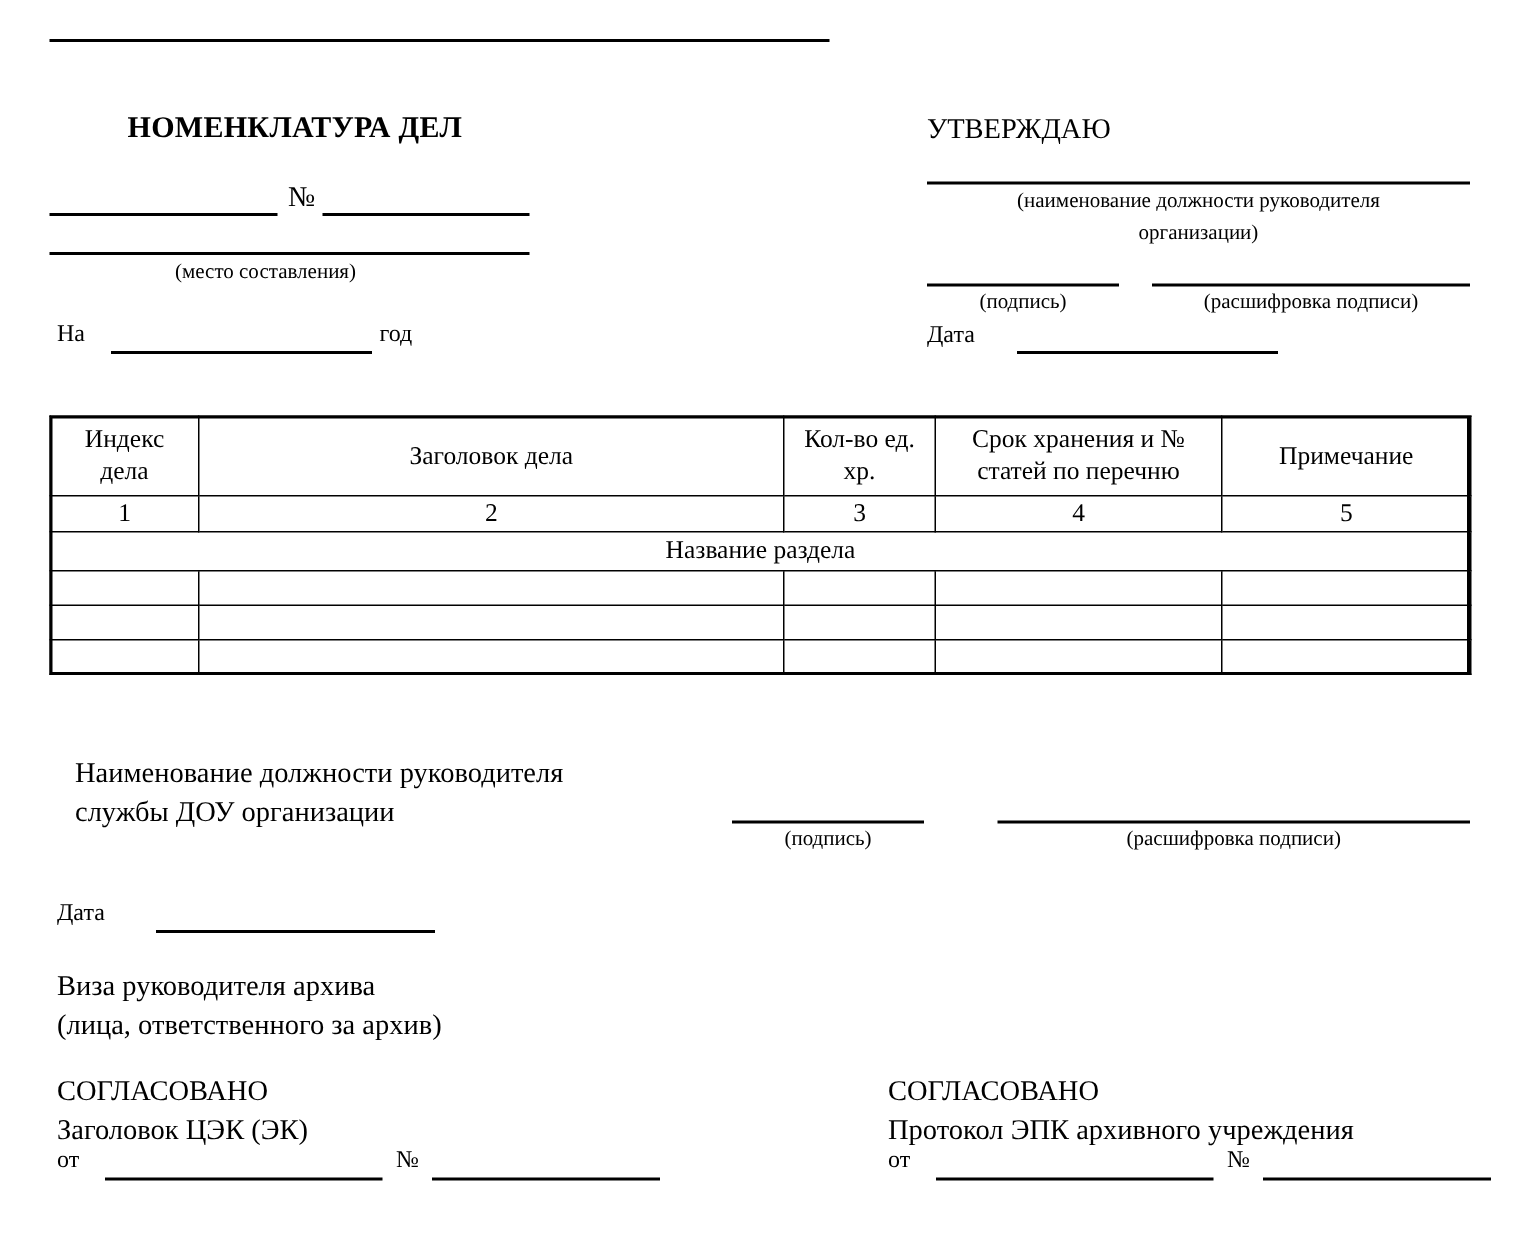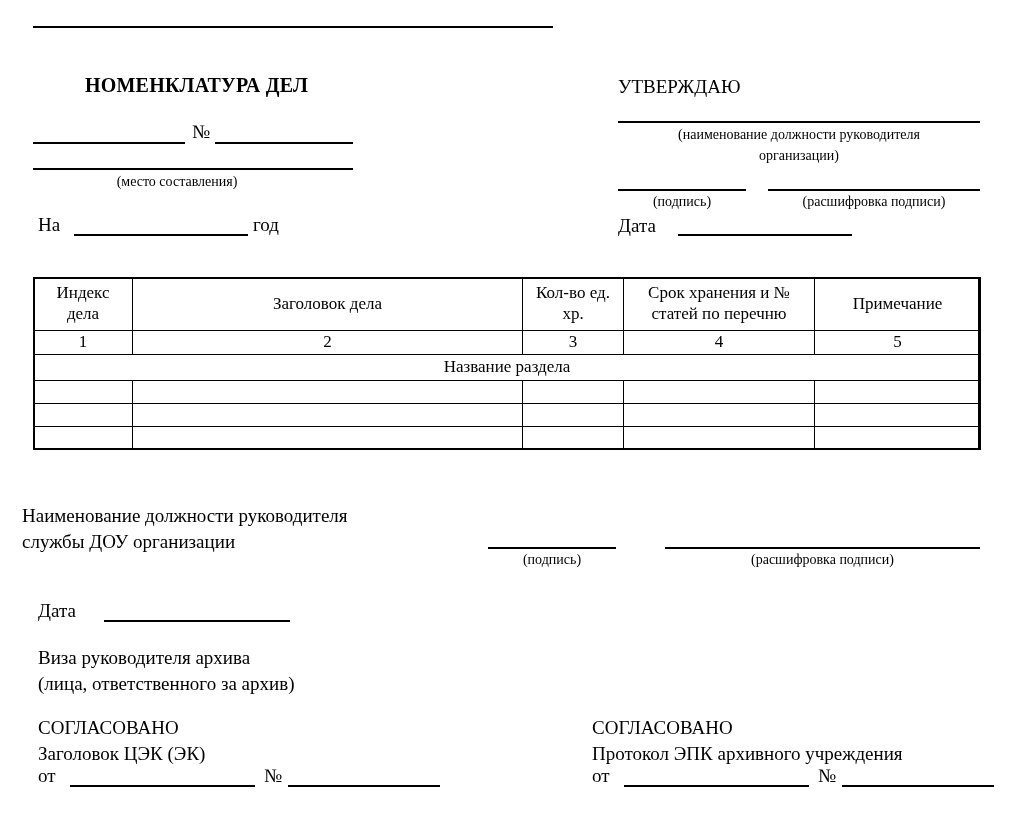--- a/index.html
+++ b/index.html
@@ -37,21 +37,21 @@
   }
   .caption {
     position: absolute;
     font-size: 14px;
     text-align: center;
     line-height: 1.3;
     white-space: nowrap;
   }
   .body-txt {
     position: absolute;
-    font-size: 19px;
+    font-size: 16px;
     line-height: 1.32;
     white-space: nowrap;
   }
   .doc-title {
     position: absolute;
     font-size: 20px;
     font-weight: bold;
     letter-spacing: .2px;
     white-space: nowrap;
   }
@@ -209,21 +209,21 @@
         <td></td>
         <td></td>
         <td></td>
         <td></td>
         <td></td>
       </tr>
     </tbody>
   </table>
   <div class="table-frame"></div>
 
-  <div class="multi" style="left:22px; top:503px; width:430px;">
+  <div class="multi" style="left:50px; top:503px; width:430px;">
     <div>Наименование должности руководителя</div>
     <div>службы ДОУ организации</div>
   </div>
 
   <div class="rule" style="left:488px; top:547px; width:128px;"></div>
   <div class="caption" style="left:488px; top:551px; width:128px;">(подпись)</div>
 
   <div class="rule" style="left:665px; top:547px; width:315px;"></div>
   <div class="caption" style="left:665px; top:551px; width:315px;">(расшифровка подписи)</div>
 

